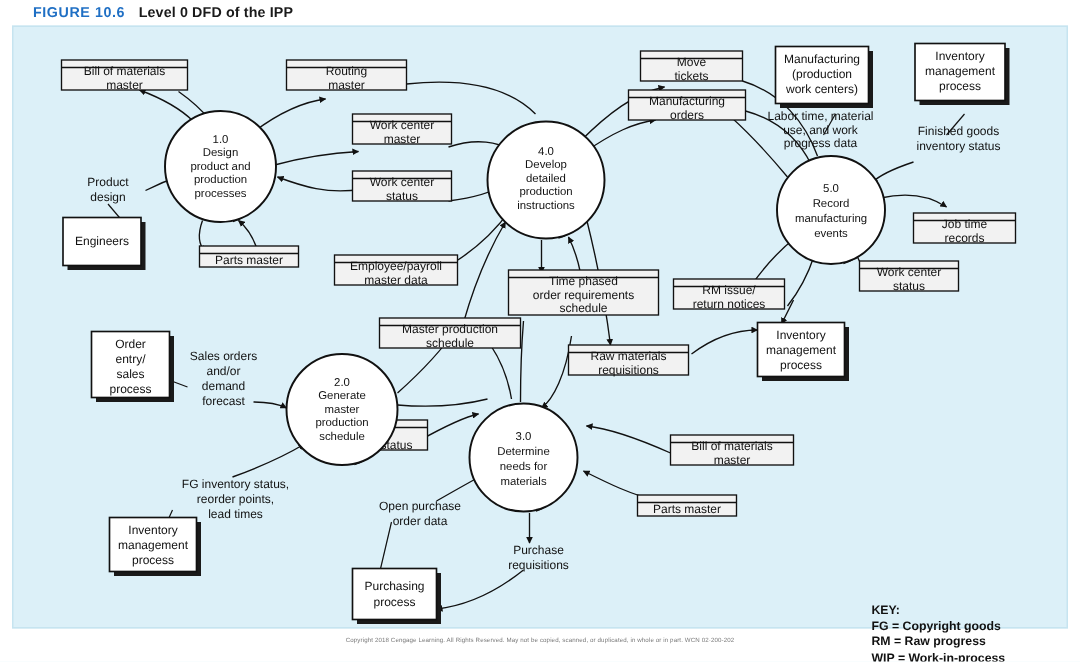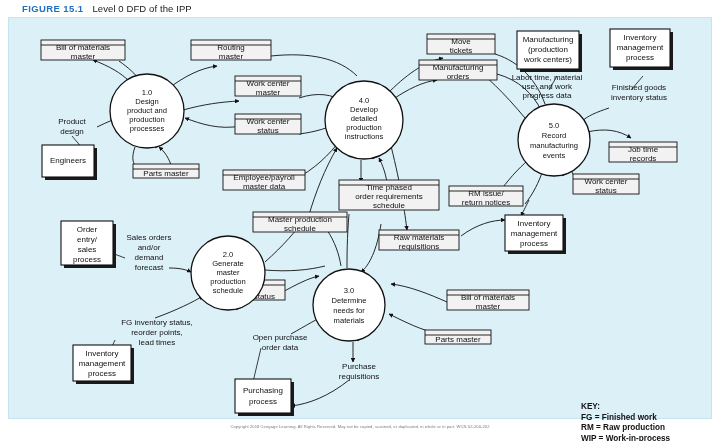--- a/index.html
+++ b/index.html
@@ -29,21 +29,21 @@
     white-space: nowrap;
   }
   .fig-caption .fig-num {
     color: #1f6fc4;
     font-weight: bold;
     letter-spacing: 0.4px;
   }
   .fig-caption .fig-title {
     color: #1a1a1a;
     margin-left: 9px;
-    font-weight: normal;
+    font-weight: bold;
   }
   #diagram-panel {
     position: absolute;
     left: 8px;
     top: 17px;
     width: 704px;
     height: 402px;
     background: #dcf0f8;
     border: 1px solid #c6e4f0;
     box-sizing: border-box;
@@ -126,21 +126,21 @@
     color: #7a7a7a;
     letter-spacing: 0.08px;
   }
 </style>
 </head>
 <body>
 
 <div id="figure-root">
 
   <div class="fig-caption">
-    <span class="fig-num">FIGURE 15.1</span><span class="fig-title">Level 0 DFD of the IPP</span>
+    <span class="fig-num">FIGURE 10.6</span><span class="fig-title">Level 0 DFD of the IPP</span>
   </div>
 
   <div id="diagram-panel">
     <svg id="dfd" viewBox="0 0 704 402">
       <defs>
         <marker id="arrow" viewBox="0 0 10 10" refX="9" refY="5" markerWidth="5" markerHeight="5" orient="auto-start-reverse">
           <path d="M 0 0 L 10 5 L 0 10 z" fill="#111111"></path>
         </marker>
       </defs>
 
@@ -504,20 +504,20 @@
 
         <g>
           <text class="lbl" x="350" y="349">Purchase</text>
           <text class="lbl" x="350" y="359">requisitions</text>
         </g>
       </g>
     </svg>
 
     <div class="key-box">
       <div>KEY:</div>
-      <div>FG = Finished work</div>
-      <div>RM = Raw production</div>
+      <div>FG = Copyright goods</div>
+      <div>RM = Raw progress</div>
       <div>WIP = Work-in-process</div>
     </div>
   </div>
 
   <div class="copyright">Copyright 2018 Cengage Learning. All Rights Reserved. May not be copied, scanned, or duplicated, in whole or in part.  WCN 02-200-202</div>
 </div>
 
 </body></html>

